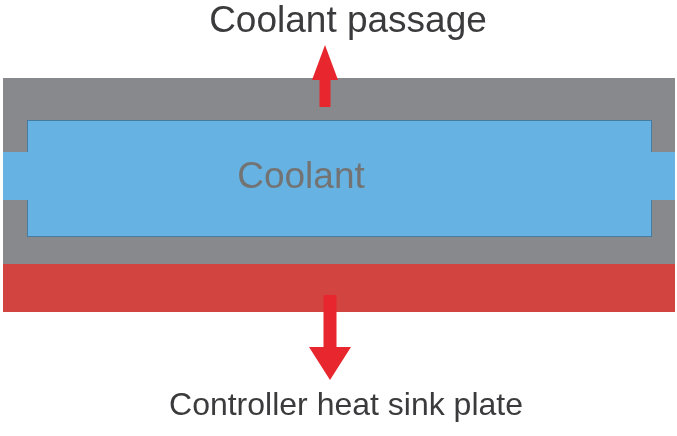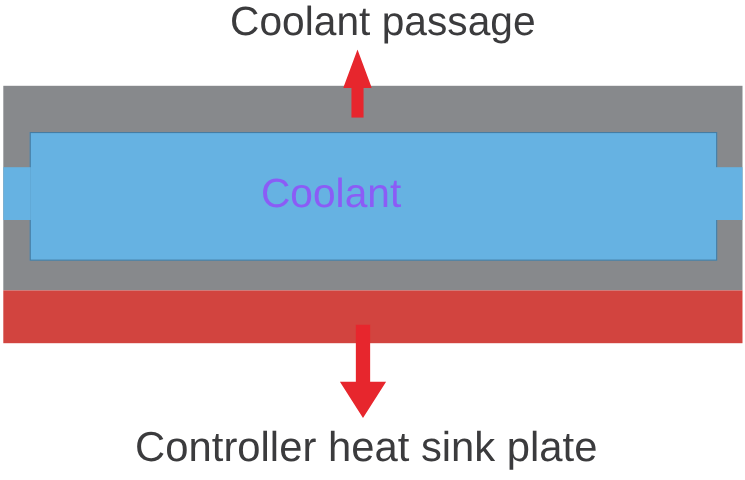--- a/index.html
+++ b/index.html
@@ -17,21 +17,21 @@
   }
   .abs { position: absolute; }
 
   .label {
     white-space: nowrap;
     line-height: 1.1;
     transform: translateX(-50%);
     user-select: none;
   }
   .label-top    { left: 313px; top: 0px;   font-size: 37px; }
-  .label-bottom { left: 333px; top: 387px; font-size: 38px; }
+  .label-bottom { left: 346px; top: 387px; font-size: 32px; }
 
   .frame-plate {
     left: 3px; top: 78px;
     width: 672px; height: 186px;
     z-index: 1;
   }
   .coolant-main {
     left: 27px; top: 120px;
     width: 623px; height: 115px;
     border: 1px solid rgba(30, 58, 85, 0.45);
@@ -74,21 +74,21 @@
   <svg class="abs arrow-svg arrow-up" width="26" height="62" viewBox="0 0 26 62">
     <polygon points="13,0 26,35 18.5,35 18.5,62 7.5,62 7.5,35 0,35" style="fill: rgb(231, 38, 45);"></polygon>
   </svg>
 
   <div class="abs frame-plate" style="background-color: rgb(135, 137, 140);"></div>
 
   <div class="abs coolant-main" style="background-color: rgb(102, 178, 226);"></div>
   <div class="abs coolant-notch left" style="background-color: rgb(102, 178, 226);"></div>
   <div class="abs coolant-notch right" style="background-color: rgb(102, 178, 226);"></div>
 
-  <div class="abs coolant-label" style="color: #8b5cf6;">Coolant</div>
+  <div class="abs coolant-label" style="color: #737373;">Coolant</div>
 
   <div class="abs heat-sink-plate" style="background-color: rgb(210, 68, 63);"></div>
 
   <svg class="abs arrow-svg arrow-down" width="42" height="85" viewBox="0 0 42 85">
     <polygon points="14.5,0 27.5,0 27.5,52 42,52 21,85 0,52 14.5,52" style="fill: rgb(231, 38, 45);"></polygon>
   </svg>
 
   <div class="abs label label-bottom" style="color: rgb(59, 59, 61);">Controller heat sink plate</div>
 
 </div>

